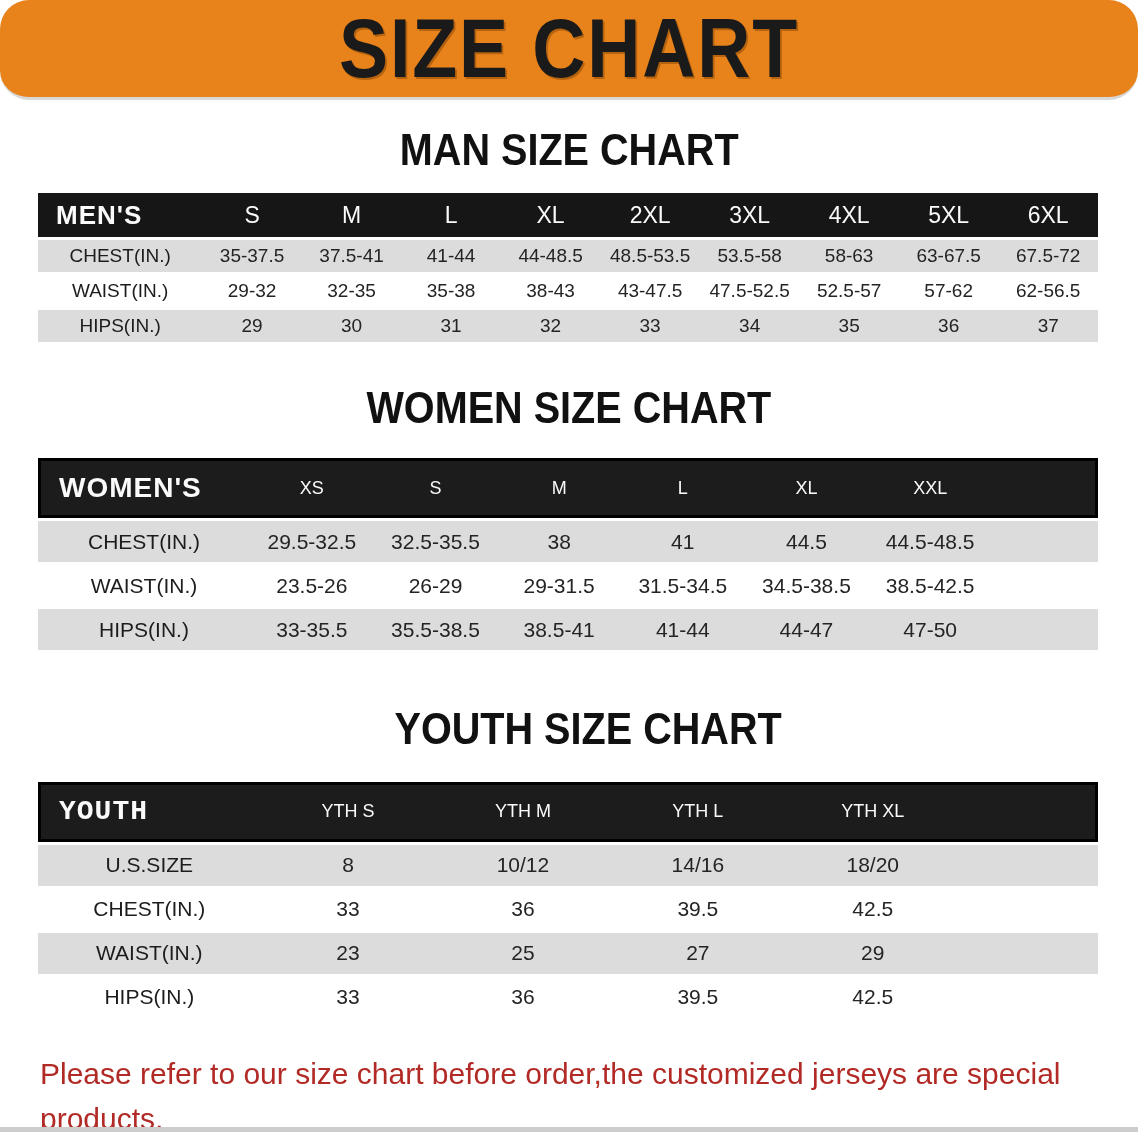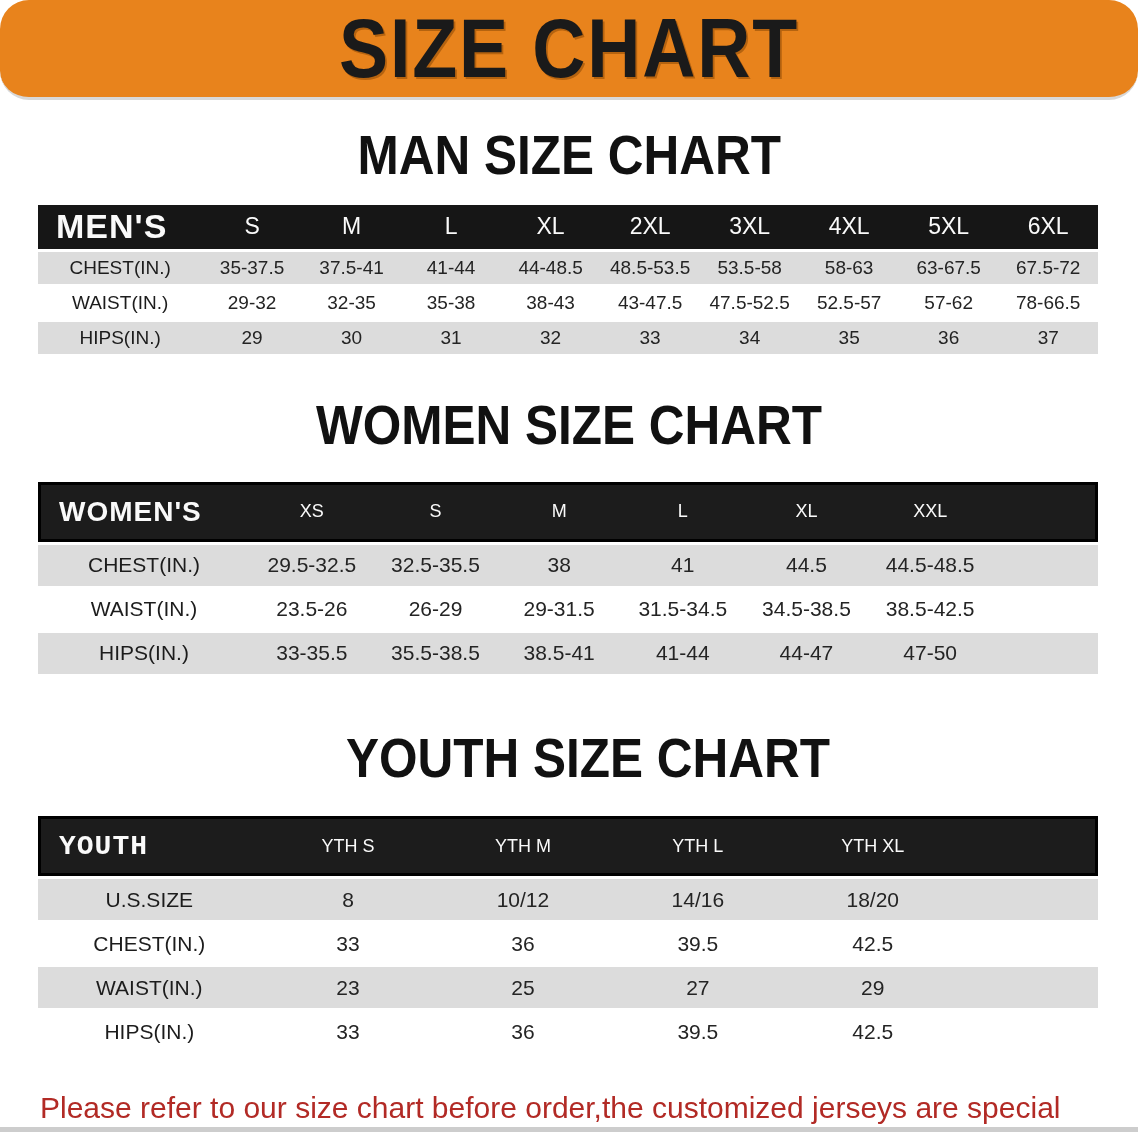--- a/index.html
+++ b/index.html
@@ -16,36 +16,36 @@
     font-family:"Liberation Sans","DejaVu Sans",sans-serif;color:#1E1E1E;position:relative;}
 
   
   .banner{height:100px;background:var(--banner-bg);display:flex;align-items:center;
     justify-content:center;border-bottom:3px solid #d8d8d8;border-radius:29px;}
   .banner-title{display:inline-block;font-size:80px;font-weight:700;color:var(--banner-text);
     letter-spacing:2px;transform:scale(0.92,1.05);text-shadow:2px 2px 0 rgba(120,60,0,.45);
     white-space:nowrap;line-height:1;}
 
   
-  .section-heading{text-align:center;font-size:55px;font-weight:700;color:#111;line-height:1.05;}
+  .section-heading{text-align:center;font-size:44px;font-weight:700;color:#111;line-height:1.05;}
   .section-heading>span{display:inline-block;transform:scaleX(0.9);letter-spacing:0px;white-space:nowrap;}
   #men-heading{margin:27px 0 17px 0;}
   #women-heading{margin:40px 0 24px 0;}
   #youth-heading{margin:53px 0 26px 0;padding-left:38px;}
 
   
   table.size-table{width:1060px;margin-left:38px;table-layout:fixed;
     border-collapse:separate;border-spacing:0 3px;}
   .size-table th,.size-table td{text-align:center;overflow:hidden;white-space:nowrap;}
 
   
   .size-table thead th{background:var(--header-bg);color:#FAFAFA;font-weight:400;}
   .size-table thead th:first-child{text-align:left;padding-left:18px;font-weight:700;letter-spacing:1px;}
   .tbl-men thead th{height:44px;font-size:23px;}
-  .tbl-men thead th:first-child{font-size:34px;}
+  .tbl-men thead th:first-child{font-size:26px;}
   .tbl-women thead th,.tbl-youth thead th{height:60px;font-size:18px;background:var(--header-band-bg);
     border-top:3px solid #000;border-bottom:3px solid #000;}
   .tbl-women thead th:first-child,.tbl-youth thead th:first-child{font-size:28px;border-left:3px solid #000;}
   .tbl-women thead th:last-child,.tbl-youth thead th:last-child{border-right:3px solid #000;}
 
   
   .size-table tbody tr:nth-child(odd) td,.size-table tbody tr:nth-child(odd) th{background:var(--row-gray);}
   .size-table tbody tr:nth-child(even) td,.size-table tbody tr:nth-child(even) th{background:var(--row-white);}
   .size-table tbody th{font-weight:400;color:#1C1C1C;}
   .size-table tbody td{color:#242424;}
@@ -105,21 +105,21 @@
       <tr>
         <th>WAIST(IN.)</th>
         <td>29-32</td>
         <td>32-35</td>
         <td>35-38</td>
         <td>38-43</td>
         <td>43-47.5</td>
         <td>47.5-52.5</td>
         <td>52.5-57</td>
         <td>57-62</td>
-        <td>78-66.5</td>
+        <td>62-56.5</td>
       </tr>
       <tr>
         <th>HIPS(IN.)</th>
         <td>29</td>
         <td>30</td>
         <td>31</td>
         <td>32</td>
         <td>33</td>
         <td>34</td>
         <td>35</td>

